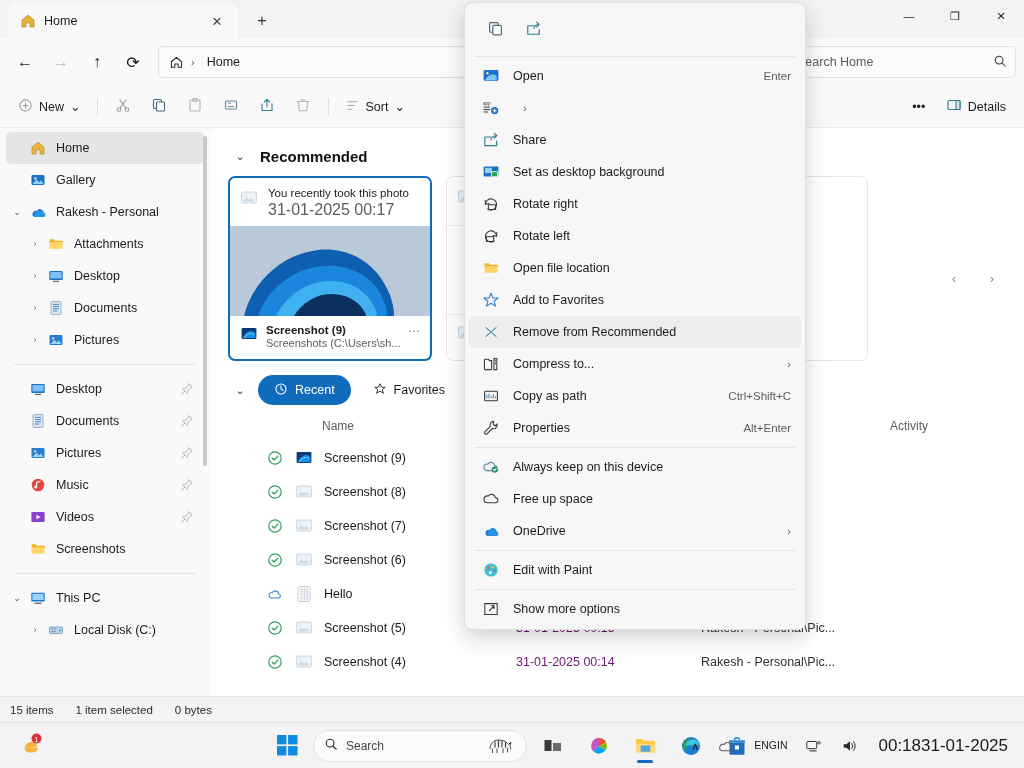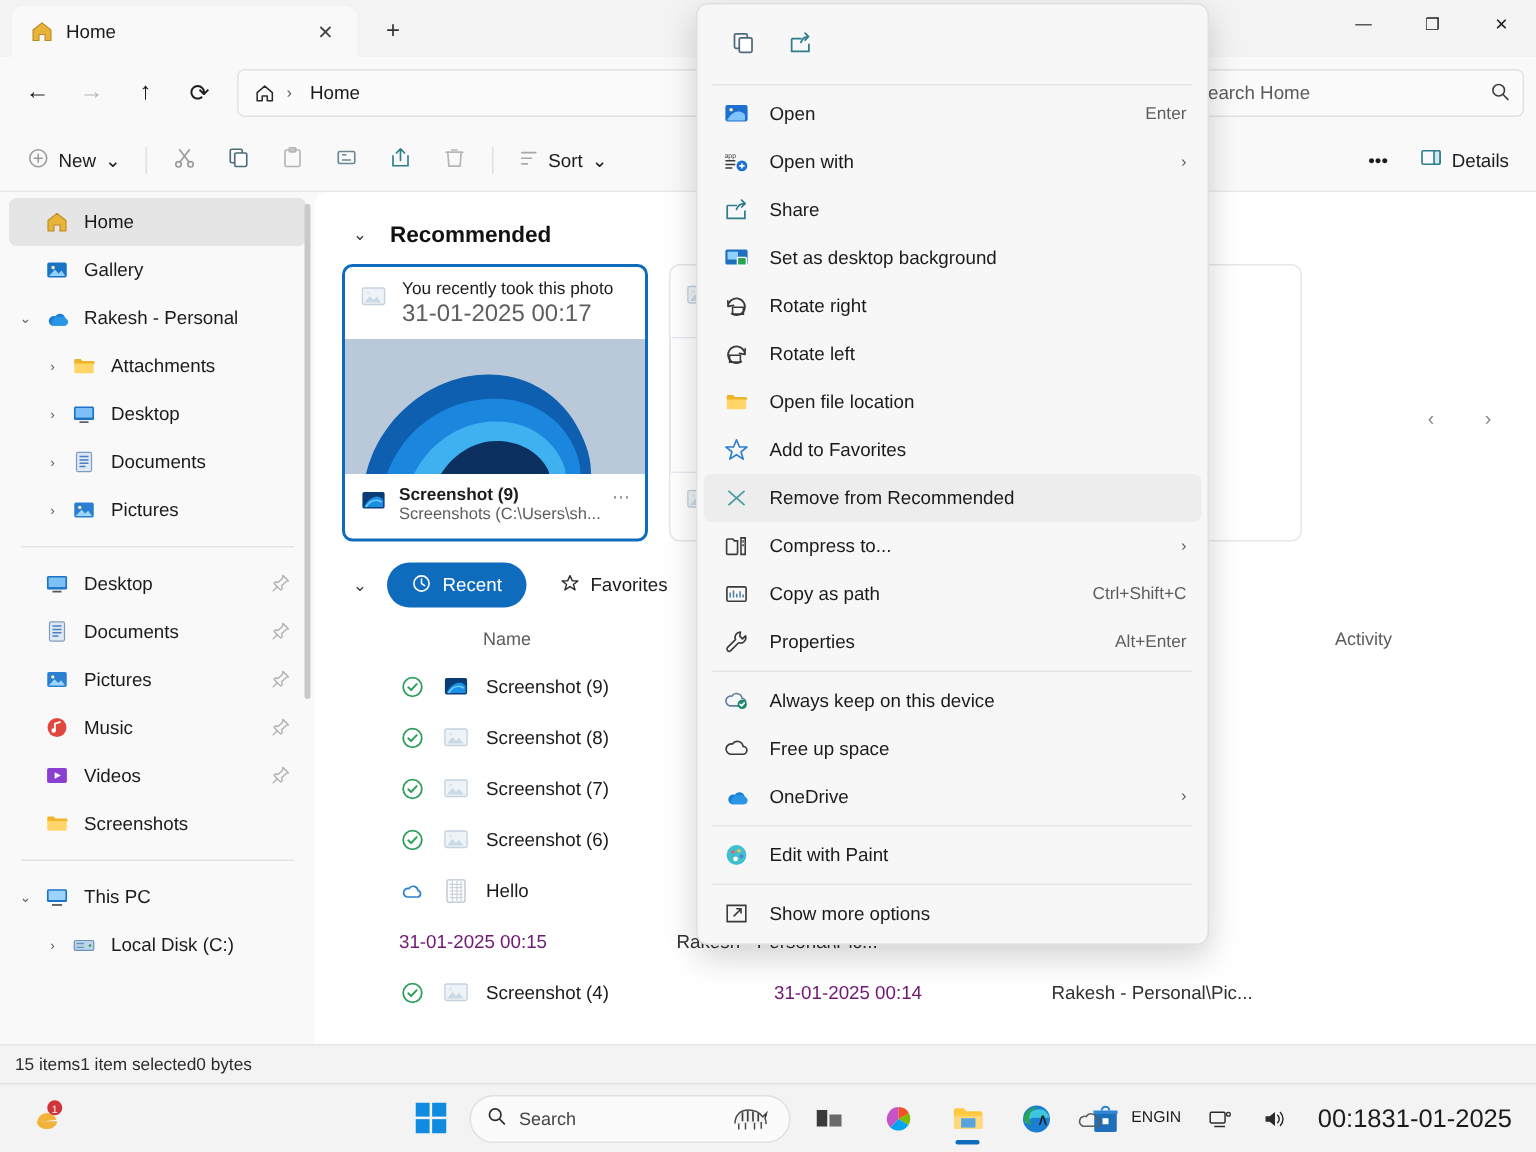--- a/index.html
+++ b/index.html
@@ -165,21 +165,21 @@
   .cell-name{flex:0 0 250px;display:flex;align-items:center;gap:10px;}
   .statusico{width:18px;flex:0 0 18px;display:flex;align-items:center;justify-content:center;}
   .fileico{width:20px;flex:0 0 20px;display:flex;align-items:center;justify-content:center;}
   .cell-date{flex:0 0 185px;color:#701a75;}
   .cell-loc{flex:1 1 auto;color:#303030;white-space:nowrap;overflow:hidden;text-overflow:ellipsis;}
 
   
   .statusbar{
     position:absolute;left:0;bottom:0;width:1024px;height:26px;
     background:#f3f3f3;border-top:1px solid #e6e6e6;
-    display:flex;align-items:center;padding-left:10px;
+    display:flex;align-items:center;gap:22px;padding-left:10px;
     font-size:11.5px;color:#2b2b2b;
   }
 
   
   #context-menu{
     position:absolute;left:464px;top:2px;width:342px;
     background:#f7f7f7;border:1px solid #e0e0e0;border-radius:8px;
     box-shadow:0 8px 22px rgba(0,0,0,.18);
     padding:4px 0 4px 0;
     z-index:50;
@@ -774,20 +774,36 @@
                     <path d="M4.6 4.6h8.8M4.6 6.8h8.8M4.6 9h8.8M4.6 11.2h8.8M4.6 13.4h8.8" stroke="#c9d2da" stroke-width=".8"></path>
                     <path d="M6.6 2.4v13.2M9.6 2.4v13.2M12.4 2.4v13.2" stroke="#c9d2da" stroke-width=".8"></path>
                   </svg>
                 </span>
                 <span>Hello</span>
               </div>
               <div class="cell-date"></div>
               <div class="cell-loc"></div>
             </div>
             <div class="tr">
+              <div class="cell-name">
+                <span class="statusico">
+                  <svg width="16" height="16" viewBox="0 0 16 16">
+                    <circle cx="8" cy="8" r="6.2" fill="none" stroke="#2e9e5b" stroke-width="1.2"></circle>
+                    <path d="M5.2 8.2 7.1 10l3.7-3.9" fill="none" stroke="#2e9e5b" stroke-width="1.3" stroke-linecap="round" stroke-linejoin="round"></path>
+                  </svg>
+                </span>
+                <span class="fileico">
+                  <svg width="18" height="18" viewBox="0 0 18 18">
+                    <rect x="1.6" y="3" width="14.8" height="11" rx="1.2" fill="#eef3f8" stroke="#c4d2de" stroke-width=".9"></rect>
+                    <path d="M3 12.6 6.6 8.4l2.4 2.6 2-2.1 3.2 3.7z" fill="#c9d9e6"></path>
+                    <circle cx="5.4" cy="6.3" r="1.1" fill="#dfe7ee"></circle>
+                  </svg>
+                </span>
+                <span>Screenshot (5)</span>
+              </div>
               <div class="cell-date">31-01-2025 00:15</div>
               <div class="cell-loc">Rakesh - Personal\Pic...</div>
             </div>
             <div class="tr">
               <div class="cell-name">
                 <span class="statusico">
                   <svg width="16" height="16" viewBox="0 0 16 16">
                     <circle cx="8" cy="8" r="6.2" fill="none" stroke="#2e9e5b" stroke-width="1.2"></circle>
                     <path d="M5.2 8.2 7.1 10l3.7-3.9" fill="none" stroke="#2e9e5b" stroke-width="1.3" stroke-linecap="round" stroke-linejoin="round"></path>
                   </svg>
@@ -847,21 +863,20 @@
       </div>
       <div class="cm-item">
         <span class="cm-ico">
           <svg width="18" height="18" viewBox="0 0 18 18">
             <text x="1" y="6" font-size="4.6" font-family="Liberation Sans, sans-serif" fill="#3a3a3a">app</text>
             <path d="M1.6 8.2h6.6M1.6 10.6h6.6M1.6 13h4.6" stroke="#3a3a3a" stroke-width="1"></path>
             <circle cx="12.6" cy="11.6" r="3.6" fill="#1d6fd0"></circle>
             <path d="M12.6 9.8v3.6M10.8 11.6h3.6" stroke="#fff" stroke-width="1.1"></path>
           </svg>
         </span>
-        <span class="cm-label">Open with</span>
         <span class="cm-arrow">›</span>
       </div>
       <div class="cm-item">
         <span class="cm-ico">
           <svg width="18" height="18" viewBox="0 0 18 18">
             <path d="M2.8 6h6.6M2.8 6v8.6h11.8V9.4" fill="none" stroke="#2f7d8c" stroke-width="1.15"></path>
             <path d="M9 8.6c1.3-3.4 3.2-3.9 5-3.9M12.4 2.4l2.4 2.3-2.4 2.3" fill="none" stroke="#2f7d8c" stroke-width="1.15" stroke-linecap="round" stroke-linejoin="round"></path>
           </svg>
         </span>
         <span class="cm-label">Share</span>

